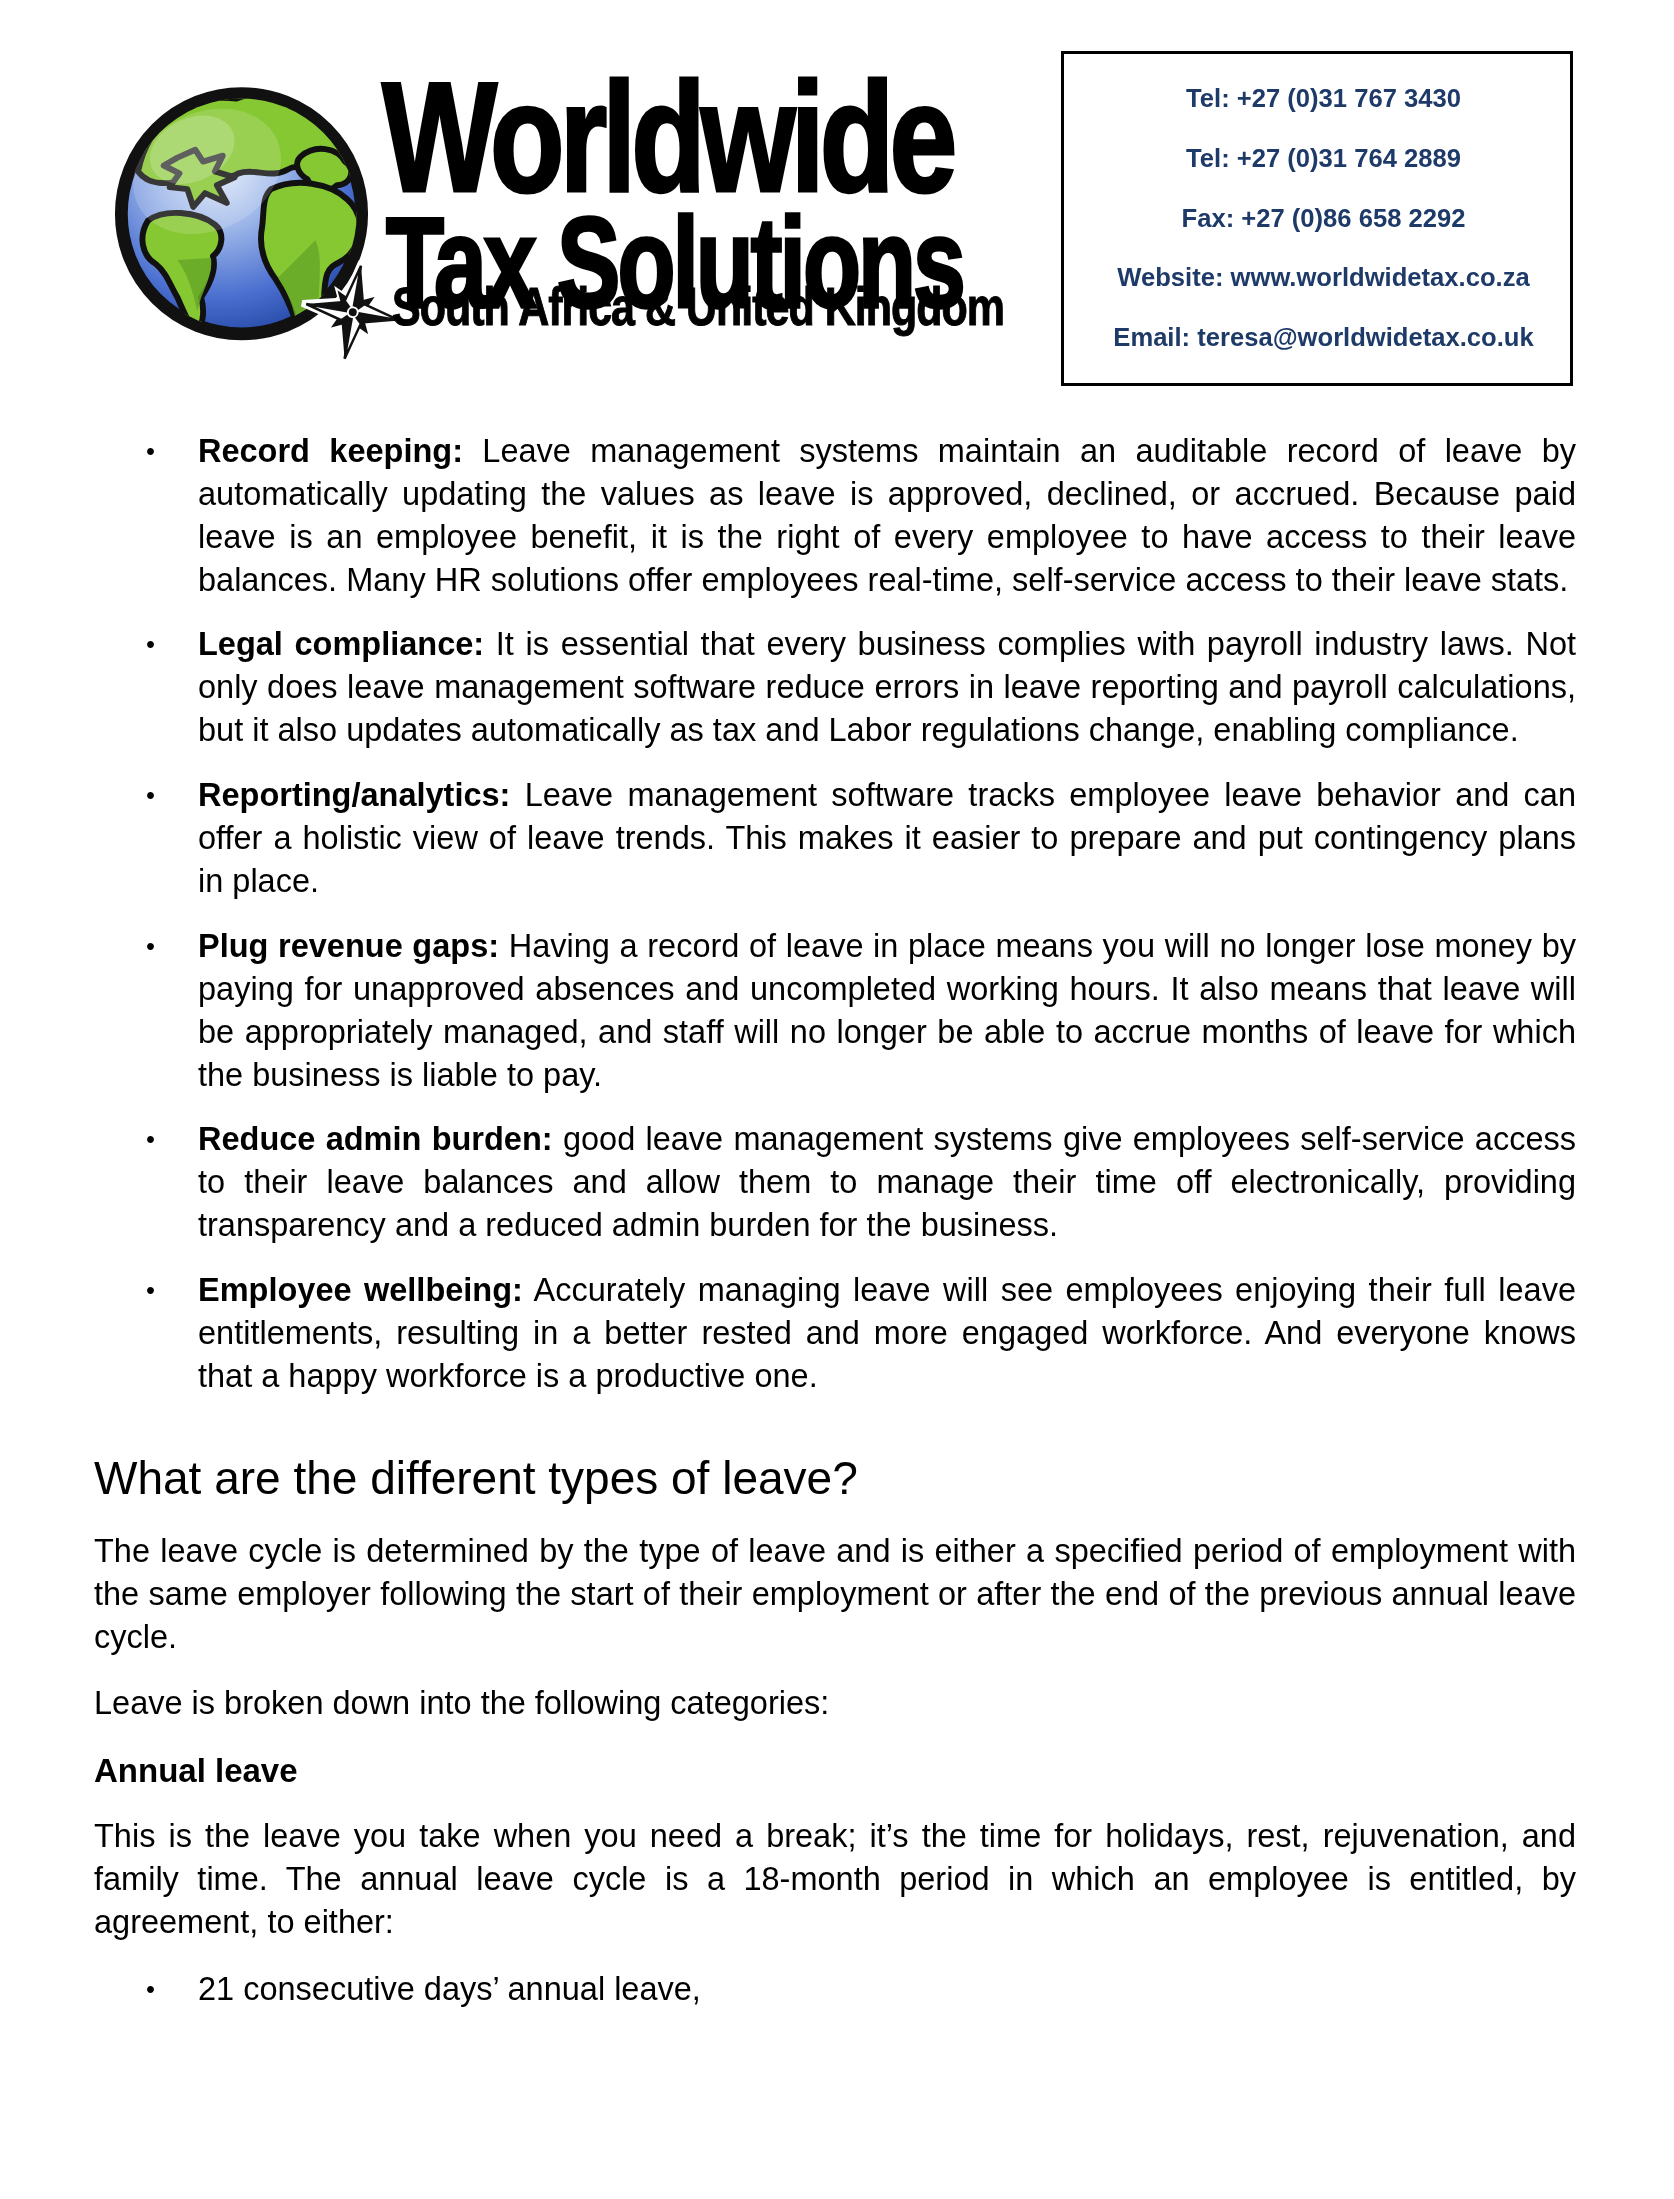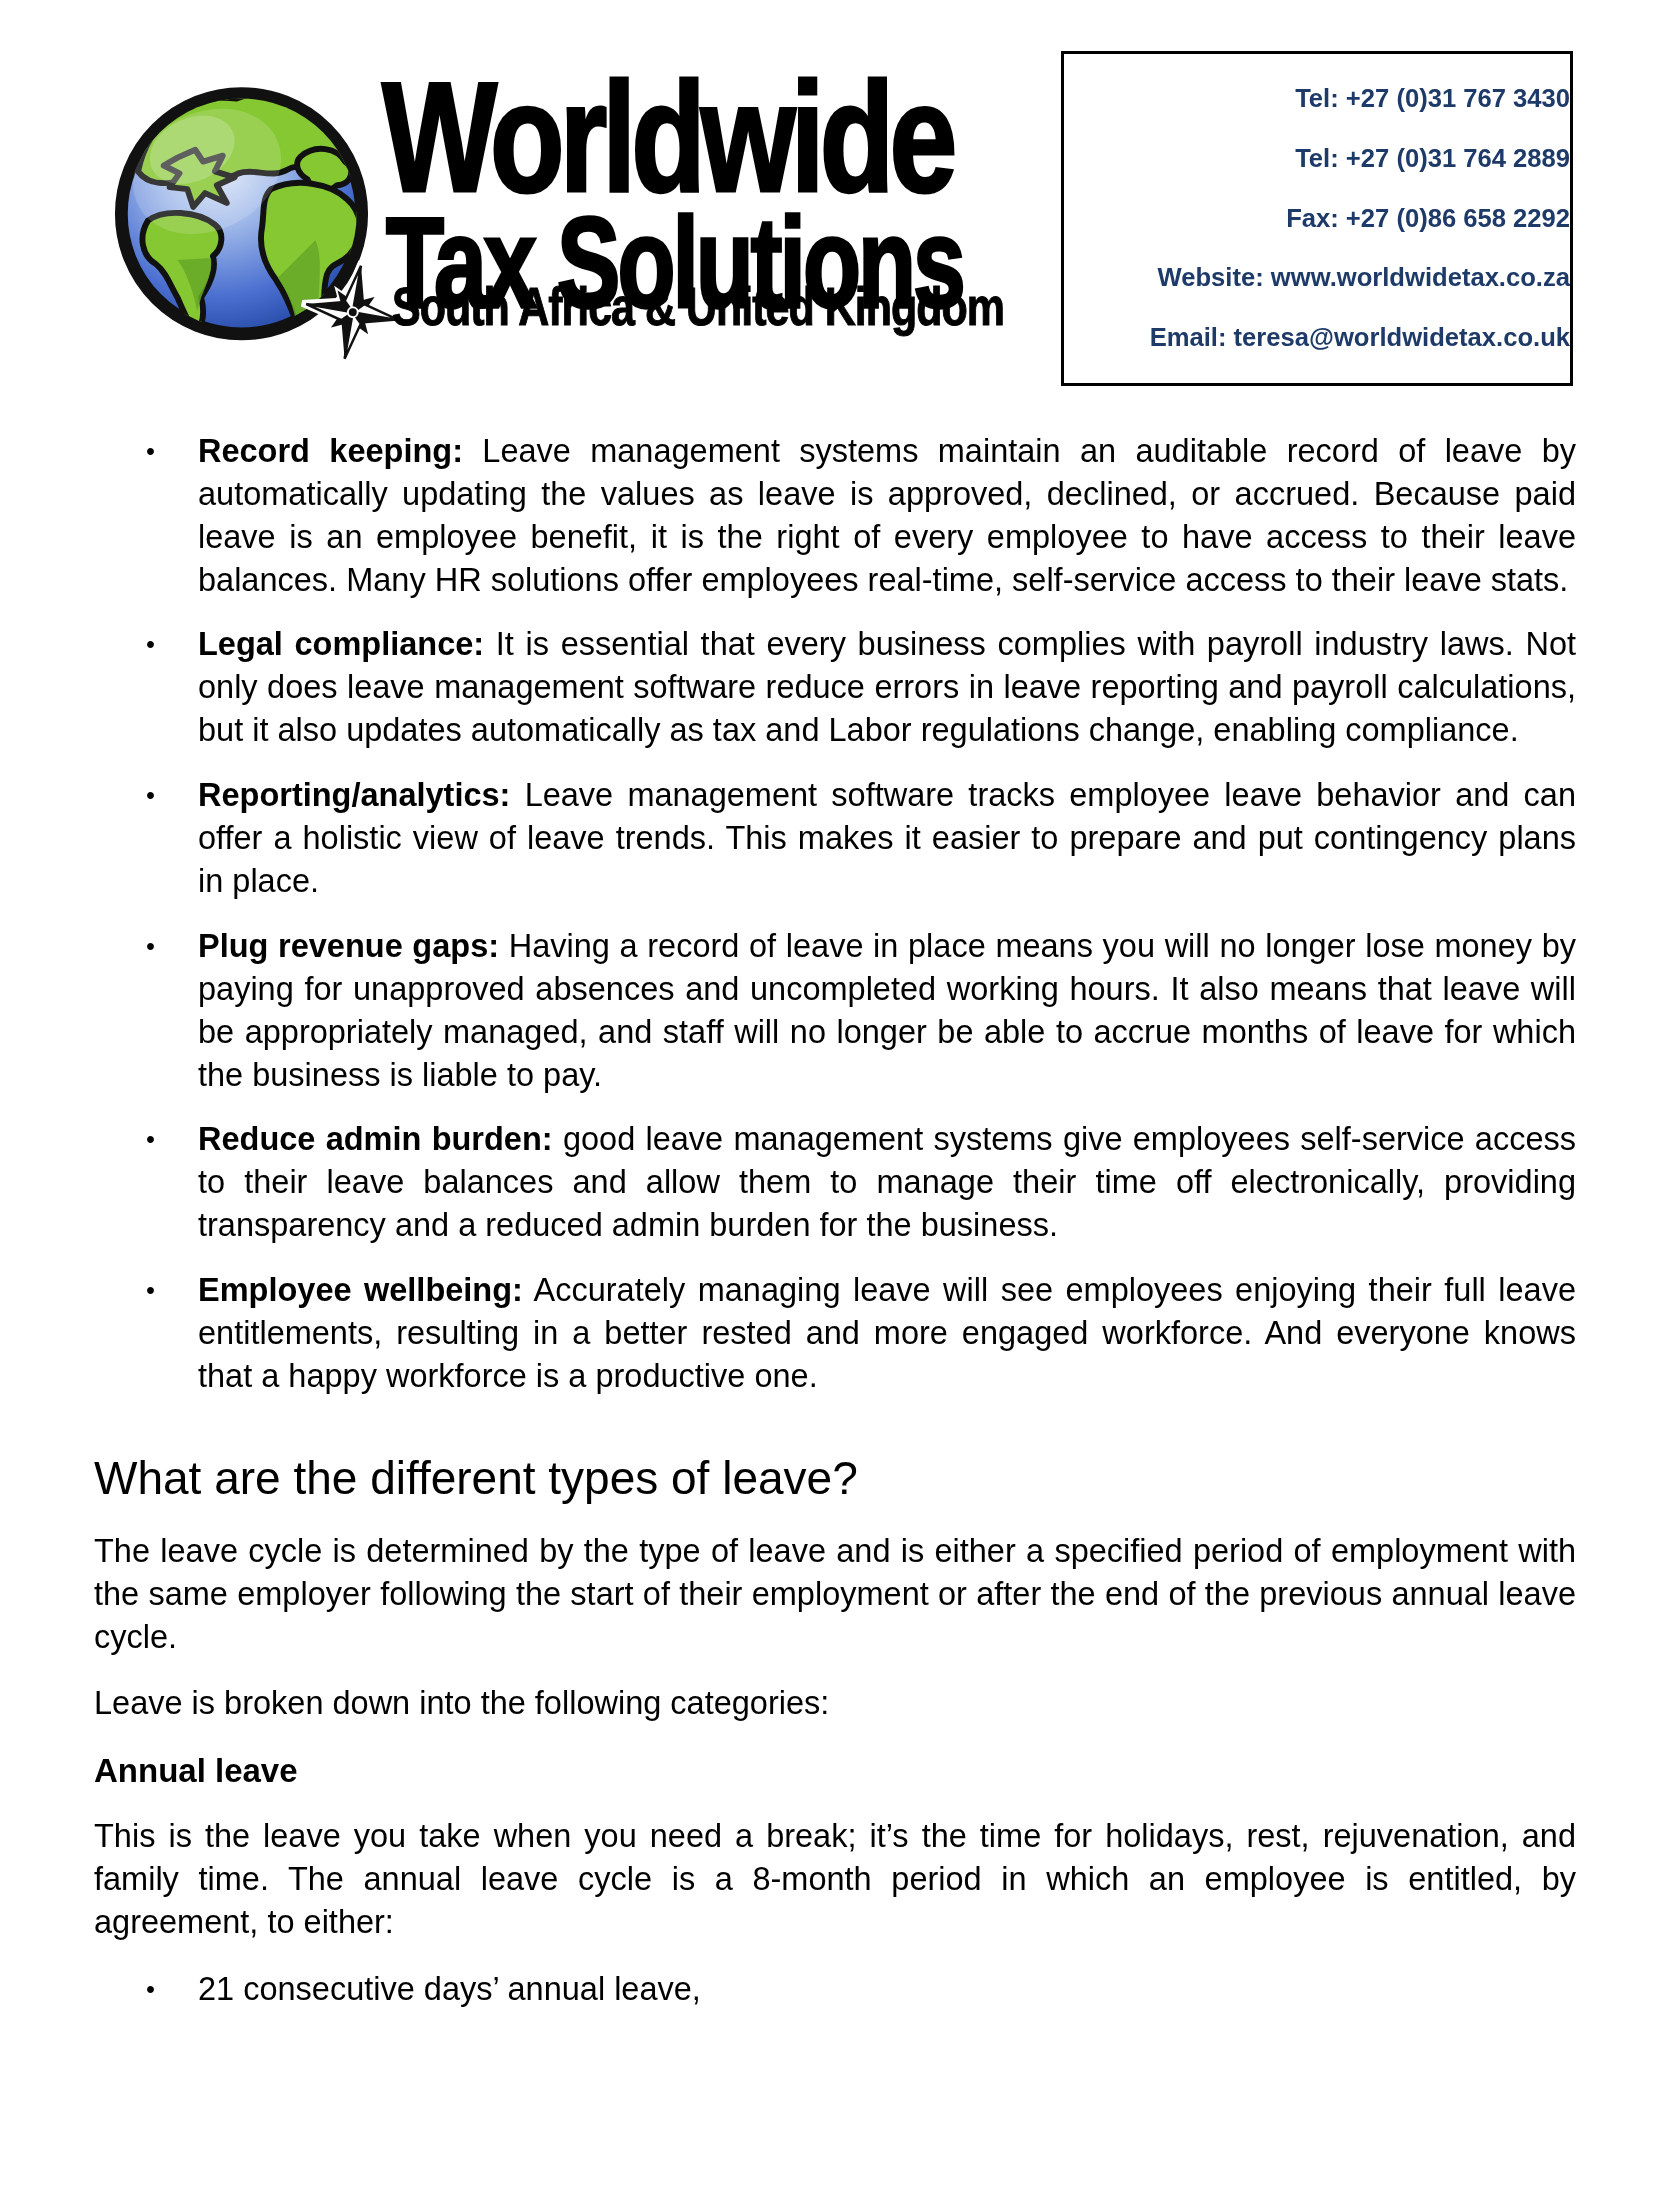--- a/index.html
+++ b/index.html
@@ -30,21 +30,21 @@
   .logo-sub {
     position:absolute; left:392px; top:264px;
     font-size:43px; line-height:1; font-weight:bold; letter-spacing:-1px;
     -webkit-text-stroke:0.8px #000;
     transform:scaleY(1.25); transform-origin:top left; white-space:nowrap;
   }
   .contact-box {
     position:absolute; left:1061px; top:35px; width:512px; height:335px;
     border:3.9px solid #000; background:#fff;
     display:flex; flex-direction:column; justify-content:space-evenly;
-    text-align:right;
+    text-align:center;
     padding-left:13px;
   }
   .contact-line {
     color:#1e3a68; font-weight:bold; font-size:25.6px; line-height:29.6px;
   }
 
   
   .benefits { list-style:none; margin:29.6px 0 0 0; }
   .benefits li {
     position:relative; padding-left:104px; margin-bottom:21.7px;
@@ -182,21 +182,21 @@
 
     <div class="h2">What are the different types of leave?</div>
 
 
     <p class="just">The leave cycle is determined by the type of leave and is either a specified period of employment with the same employer following the start of their employment or after the end of the previous annual leave cycle.</p>
 
     <p>Leave is broken down into the following categories:</p>
 
     <div class="h3">Annual leave</div>
 
-    <p class="just">This is the leave you take when you need a break; it’s the time for holidays, rest, rejuvenation, and family time. The annual leave cycle is a 8-month period in which an employee is entitled, by agreement, to either:</p>
+    <p class="just">This is the leave you take when you need a break; it’s the time for holidays, rest, rejuvenation, and family time. The annual leave cycle is a 18-month period in which an employee is entitled, by agreement, to either:</p>
 
     <ul class="sub-bullets">
       <li>
         <span class="dot">•</span>
         <span>21 consecutive days’ annual leave,</span>
       </li>
     </ul>
 
   </main>
 </div>

